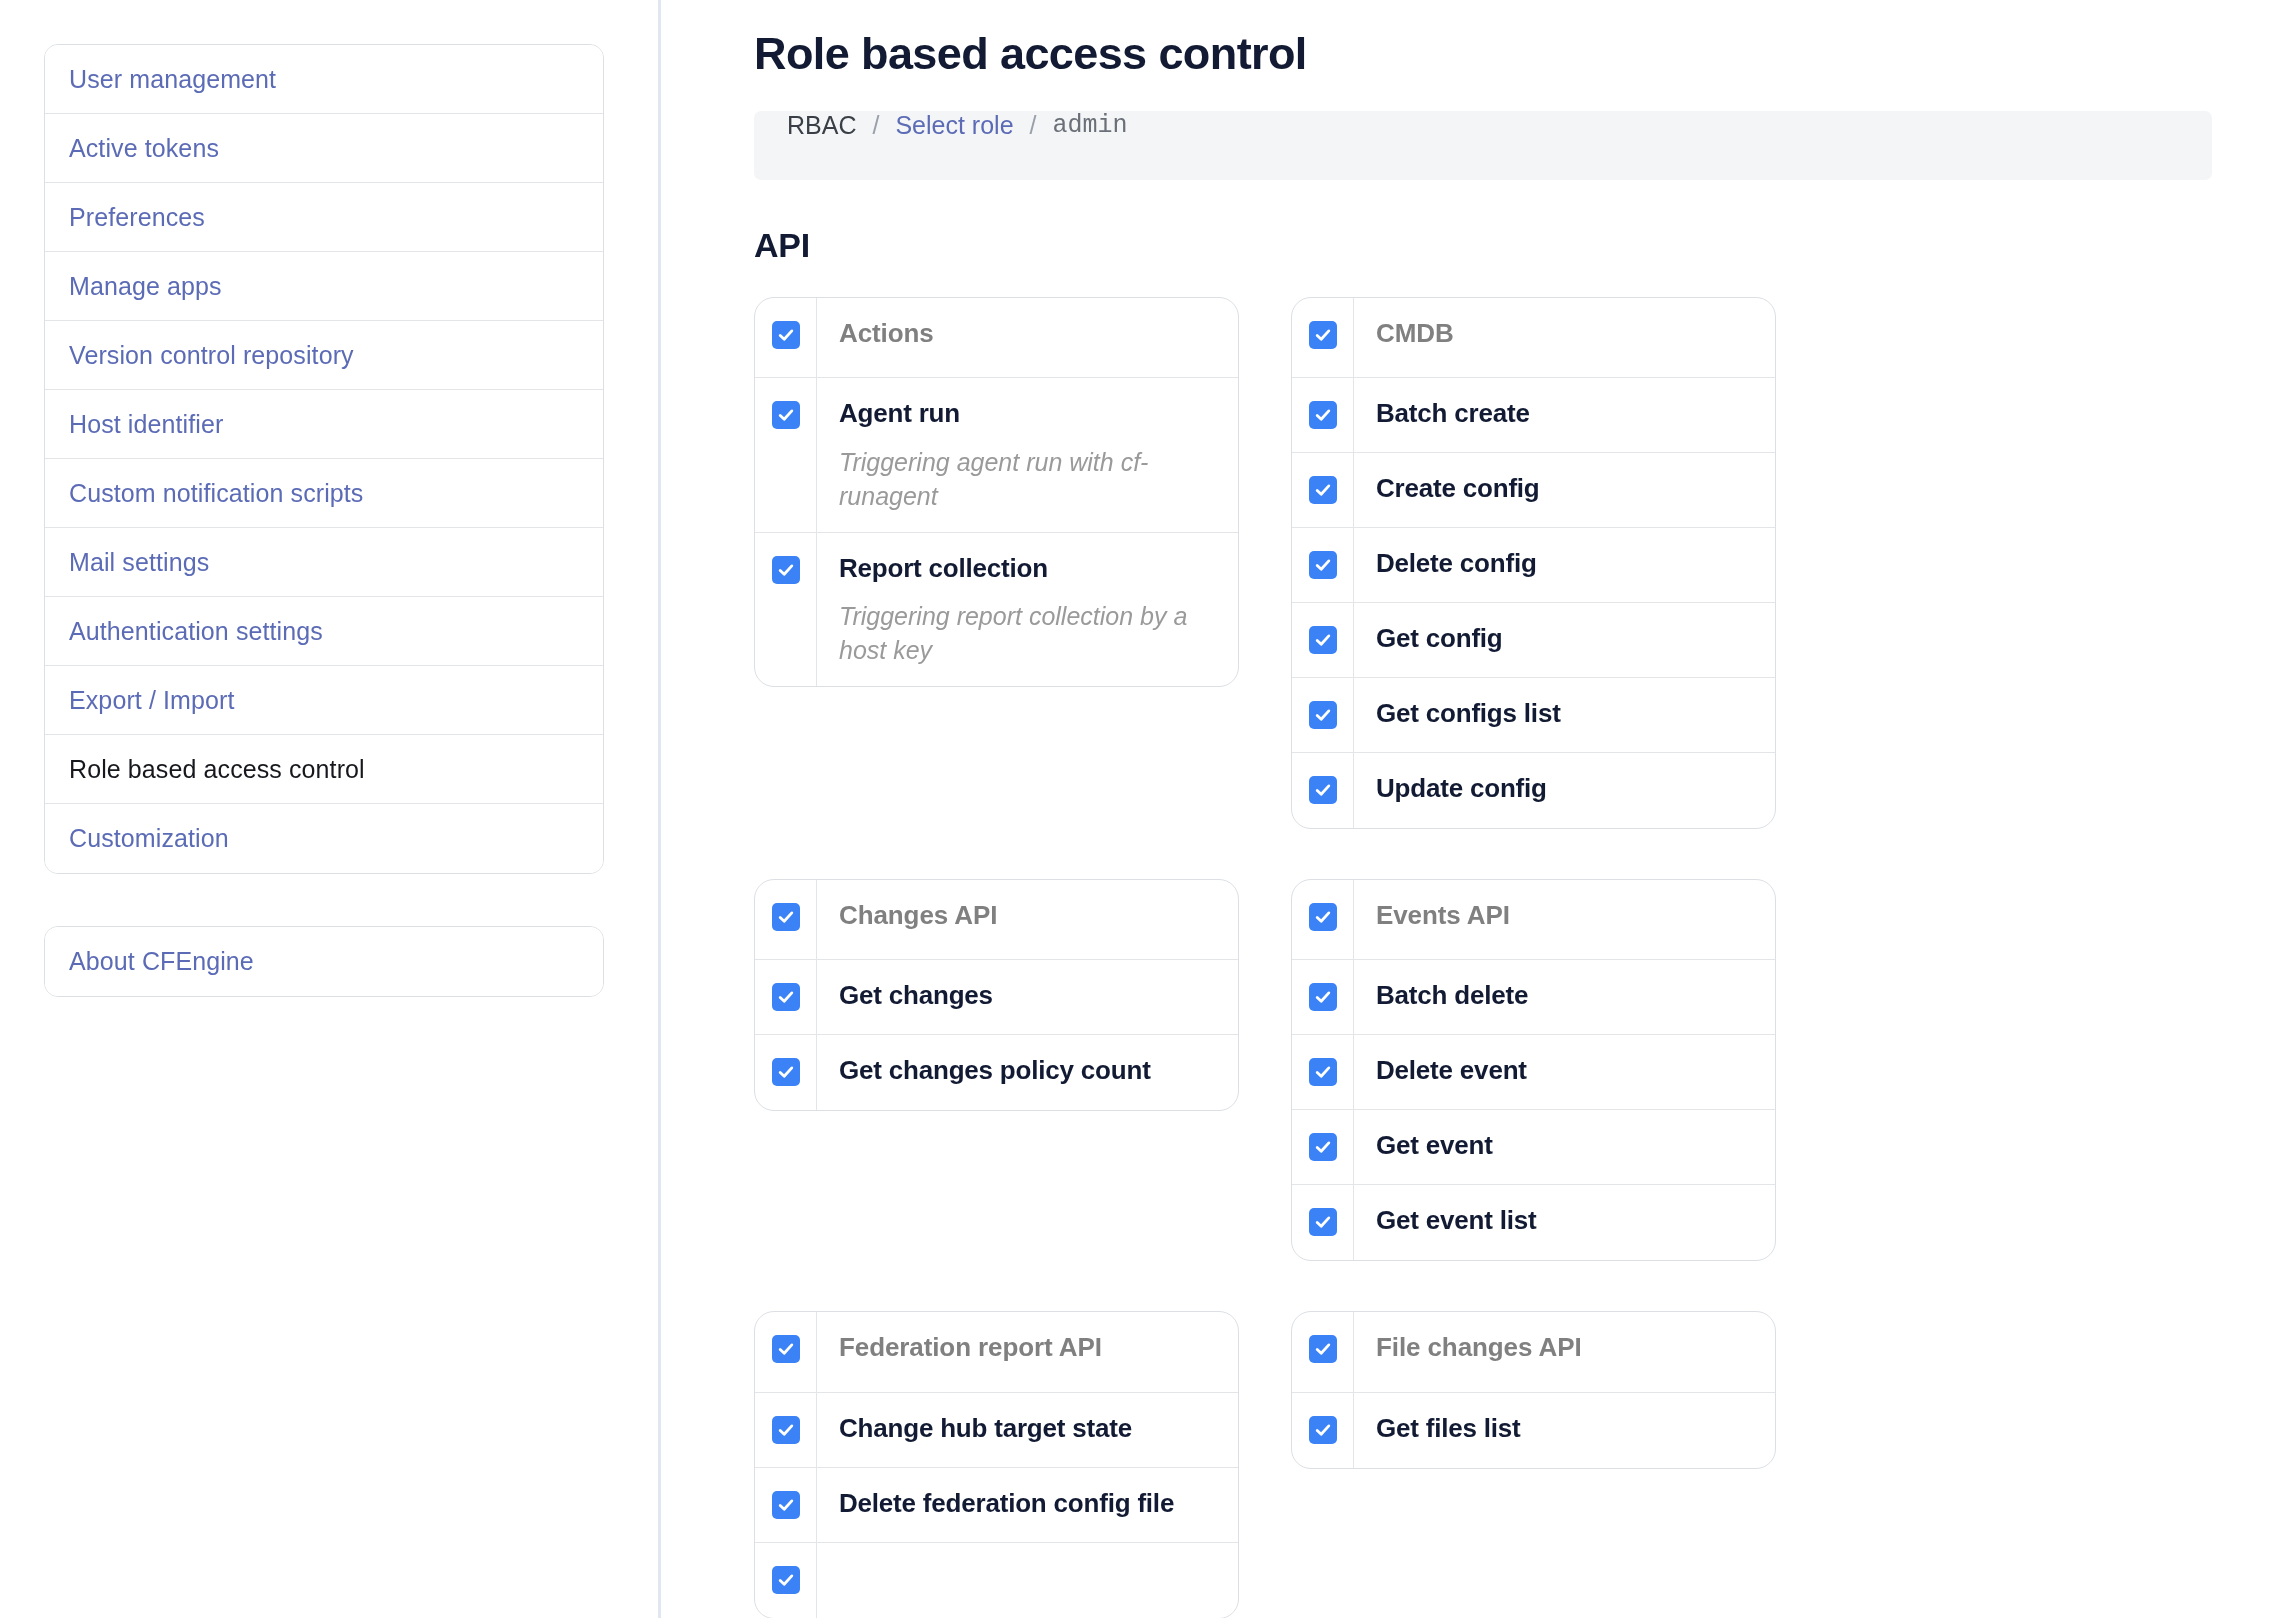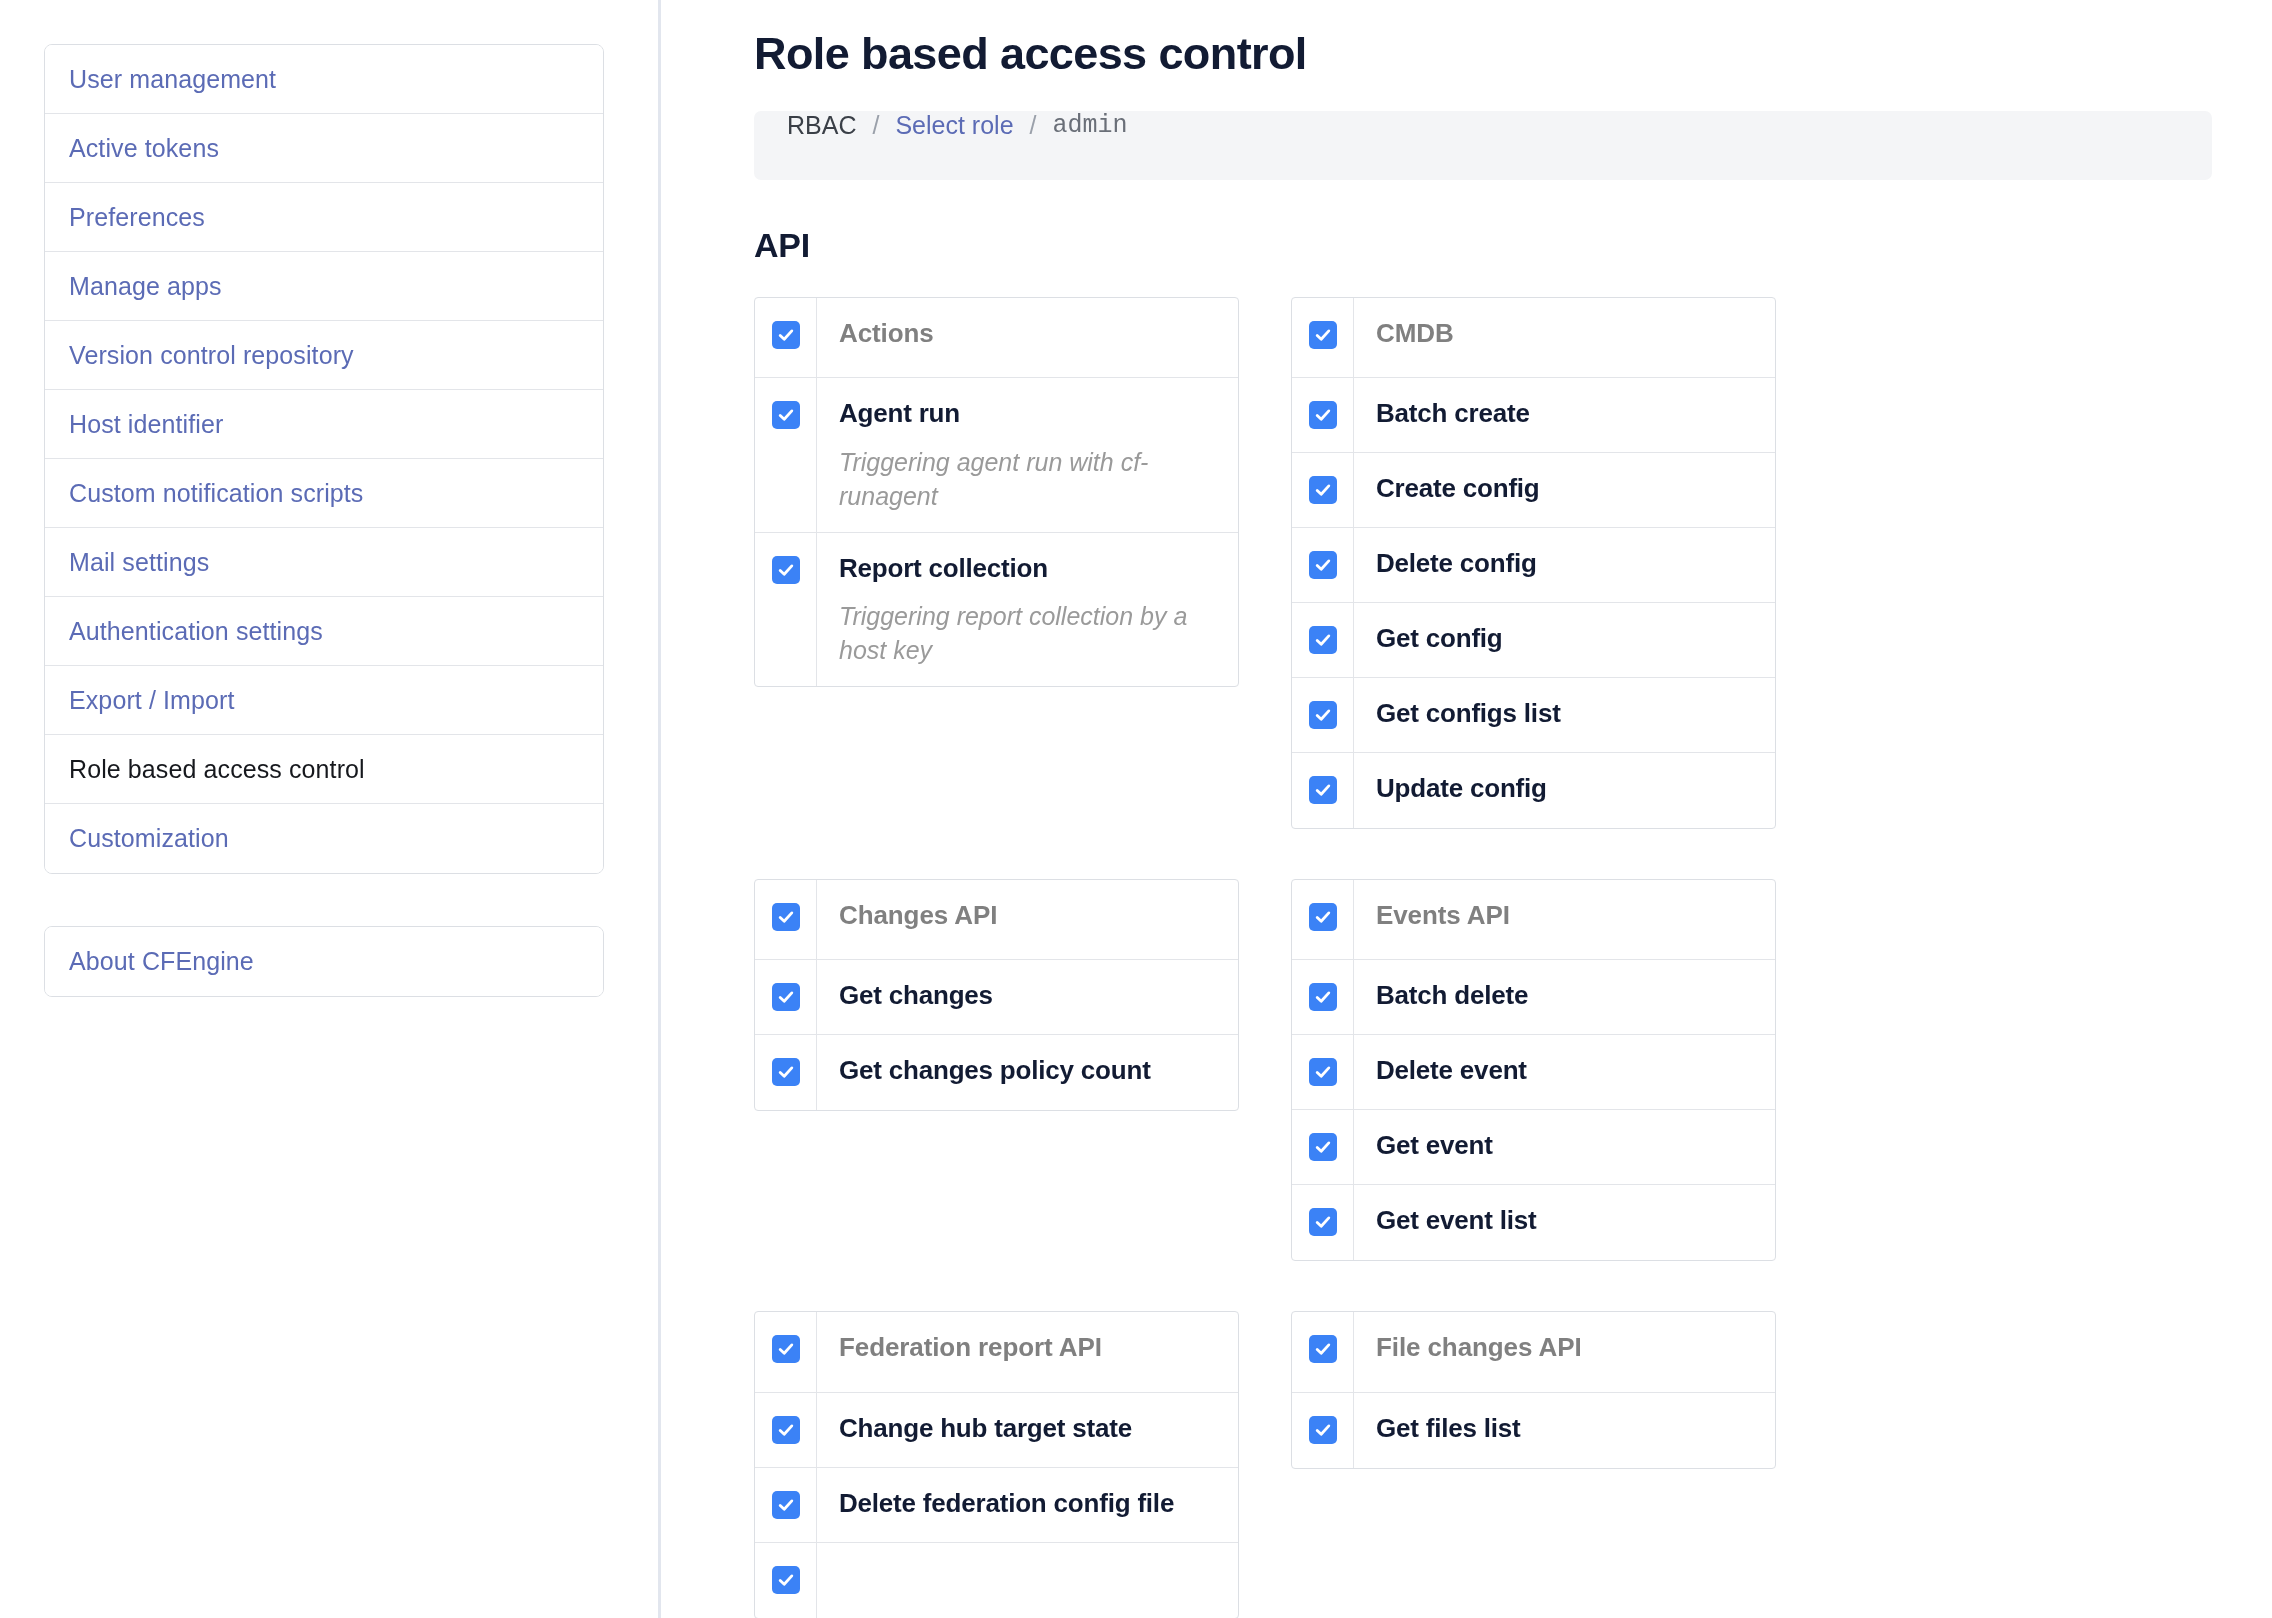--- a/index.html
+++ b/index.html
@@ -26,21 +26,21 @@
     width: 661px;
     min-width: 661px;
     height: 1618px;
     border-right: 3px solid #e2e6ee;
     padding: 44px 54px 0 44px;
     background: #ffffff;
   }
 
   .nav-card {
     border: 1px solid #dcdfe4;
-    border-radius: 8px;
+    border-radius: 14px;
     overflow: hidden;
     background: #ffffff;
   }
 
   .nav-card + .nav-card { margin-top: 52px; }
 
   .nav-item {
     height: 69px;
     display: flex;
     align-items: center;
@@ -103,21 +103,21 @@
     grid-template-columns: 485px 485px;
     column-gap: 52px;
     row-gap: 0;
     align-items: start;
   }
 
   .grid-cell { margin-bottom: 50px; }
 
   .perm-card {
     border: 1px solid #dcdfe4;
-    border-radius: 4px;
+    border-radius: 20px;
     background: #ffffff;
     overflow: hidden;
     width: 485px;
   }
 
   .perm-row {
     display: flex;
     align-items: stretch;
     border-bottom: 1px solid #e3e5e9;
     min-height: 75px;

